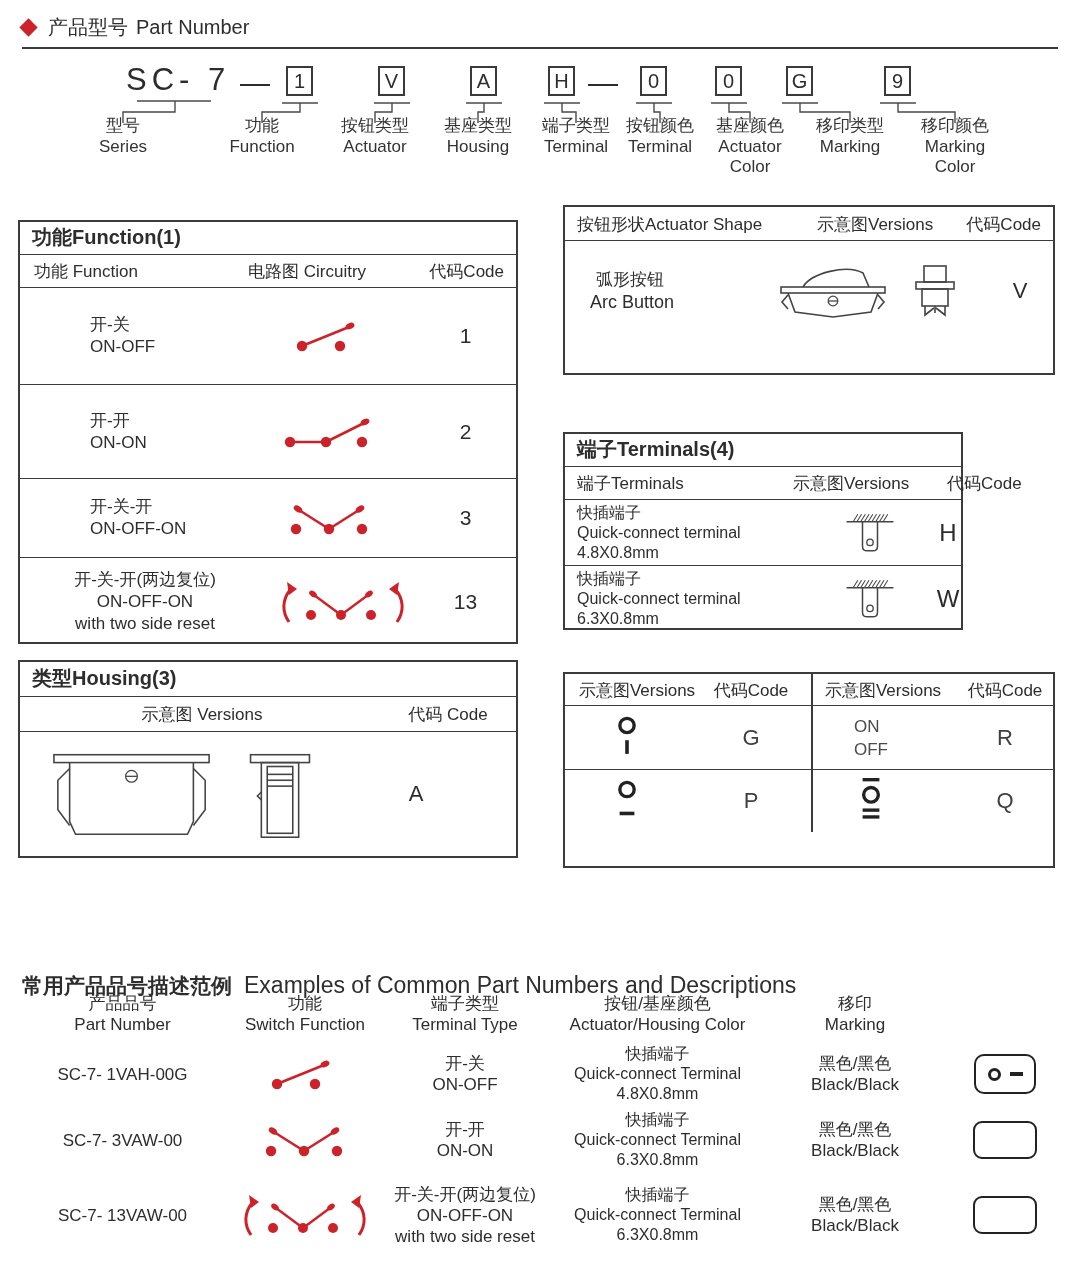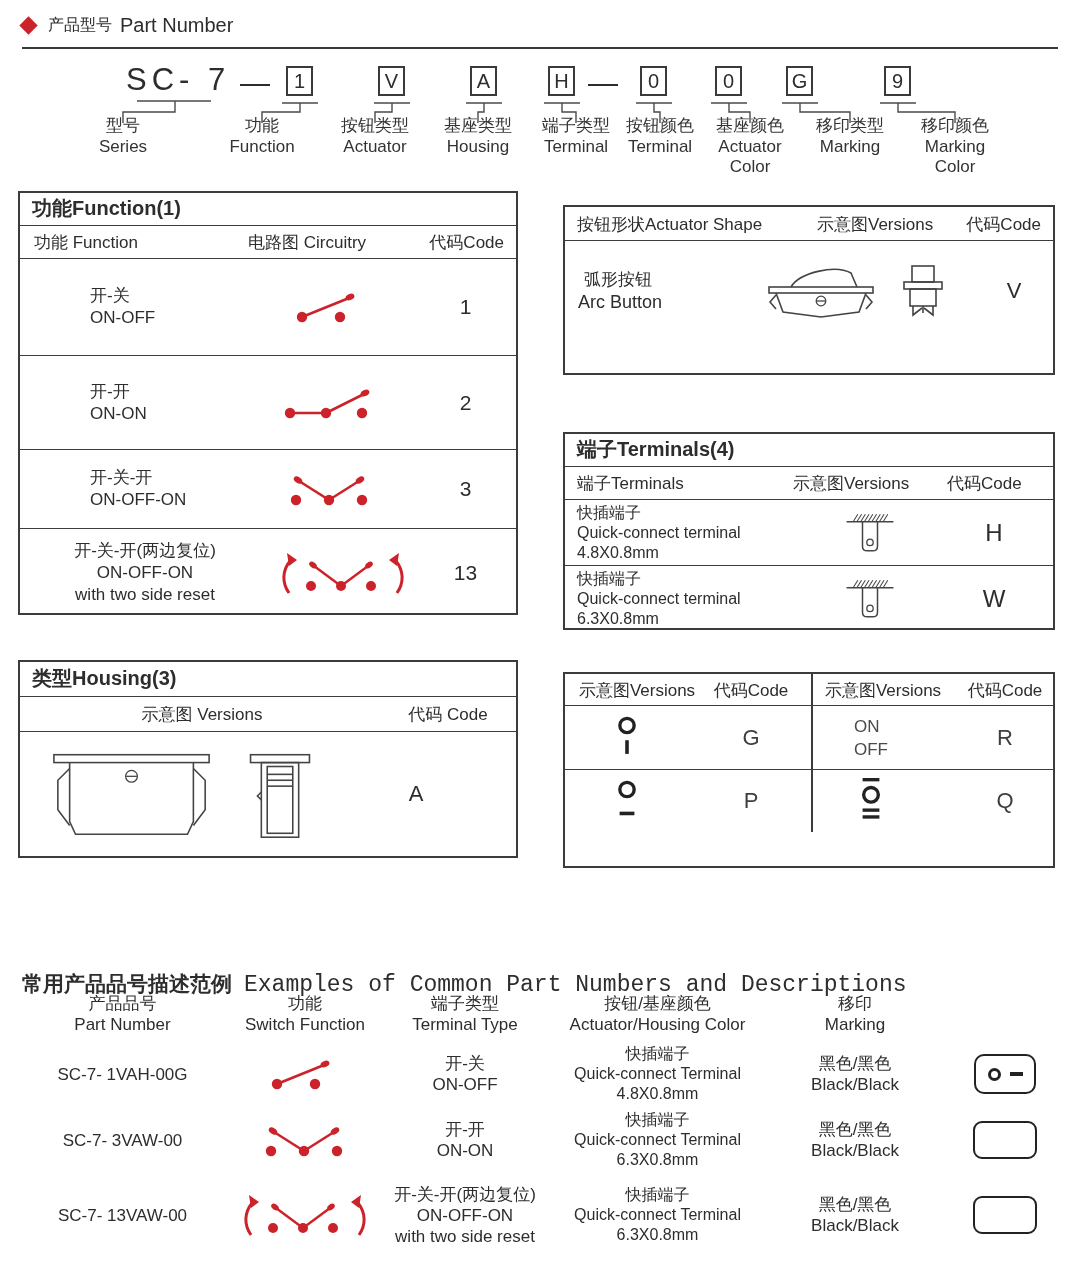--- a/index.html
+++ b/index.html
@@ -4,21 +4,21 @@
 <style>
   * { margin:0; padding:0; box-sizing:border-box; }
   body {
     width:1080px; height:1282px; position:relative; background:#ffffff;
     font-family:"Liberation Sans","DejaVu Sans",sans-serif; color:#2d2d2d;
   }
 
   
   .hdr { position:absolute; left:22px; top:14px; display:flex; align-items:center; }
   .diamond { width:13px; height:13px; background:#cc2229; transform:rotate(45deg); margin-right:13px; }
-  .hdr-zh { font-size:16px; }
+  .hdr-zh { font-size:20px; }
   .hdr-en { font-size:20px; margin-left:8px; }
   .hdr-rule { position:absolute; left:22px; top:47px; width:1036px; border-top:2px solid #3a3a3a; }
 
   
   .pn-series { position:absolute; left:126px; top:62px; font-size:31px; letter-spacing:5px; }
   .pn-dash   { position:absolute; top:66px; font-size:30px; }
   .pn-box {
     position:absolute; top:66px; width:27px; height:30px; border:2px solid #3a3a3a;
     font-size:20px; text-align:center; line-height:27px;
   }
@@ -44,21 +44,21 @@
 
   
   .frow { display:flex; align-items:center; border-bottom:1.5px solid #3c3c3c; }
   .frow:last-child { border-bottom:none; }
   .fcell-name { width:225px; padding-left:70px; }
   .fcell-name.center { padding-left:0; width:250px; text-align:center; }
   .fcell-sym { width:170px; display:flex; justify-content:center; align-items:center; }
   .fcell-code { flex:1; text-align:center; font-size:21px; }
 
   
-  .arow { display:flex; align-items:center; }
+  .arow { display:flex; align-items:center;padding-left:12px; }
   .acell-name { width:170px; padding-left:13px; }
   .acell-name .en { font-size:18px; }
   .acell-sym { width:240px; display:flex; justify-content:center; align-items:flex-end; gap:16px; }
   .acell-code { flex:1; text-align:center; font-size:22px; }
 
   
   .trow { display:flex; align-items:center; border-bottom:1.5px solid #3c3c3c; }
   .trow:last-child { border-bottom:none; }
   .tcell-name { width:240px; padding-left:12px; }
   .tcell-sym { width:130px; display:flex; justify-content:center; }
@@ -71,21 +71,21 @@
   
   .mwrap { position:relative; }
   .mdivider { position:absolute; left:246px; top:0; bottom:0; width:1.5px; background:#3c3c3c; }
   .mrow { position:relative; border-bottom:1.5px solid #3c3c3c; }
   .mrow:last-child { border-bottom:none; }
   .mcell { position:absolute; top:50%; transform:translate(-50%,-50%); text-align:center; }
   .mcode { font-size:22px; color:#3f3f3f; }
   .onoff { font-size:17px; line-height:23px; color:#4a4a4a; }
 
   
-  .ex-title { position:absolute; left:22px; top:936px; display:flex; align-items:baseline;font-family:Liberation Mono, monospace; }
+  .ex-title { position:absolute; left:22px; top:936px; display:flex; align-items:baseline; }
   .ex-title .t-zh { font-size:21px; font-weight:700; }
   .ex-title .t-en { font-size:23px; margin-left:12px;margin-top:36px; }
   .ex-grid { position:absolute; left:10px; top:985px; width:1060px; }
   .exrow { display:grid; grid-template-columns:225px 140px 180px 205px 190px 110px; }
   .excell {
     display:flex; flex-direction:column; justify-content:center; align-items:center;
     text-align:center; font-size:17px; line-height:21px;
   }
   .excell .sm { font-size:16px; line-height:20px; }
   .part-no { font-size:17px; }
@@ -281,21 +281,21 @@
     <div class="pn-label" style="left:850px">
       <div>移印类型</div>
       <div>Marking</div>
     </div>
     <div class="pn-label" style="left:955px">
       <div>移印颜色</div>
       <div>Marking Color</div>
     </div>
   </div>
 
-  <div class="tbl" style="left:18px;top:191px;width:500px;height:424px">
+  <div class="tbl" style="left:18px;top:220px;width:500px;height:424px">
     <div class="tbl-title">功能Function(1)</div>
     <div class="thead" style="height:33px">
       <span style="left:14px">功能 Function</span>
       <span style="left:228px">电路图 Circuitry</span>
       <span style="right:12px">代码Code</span>
     </div>
     <div class="frow" style="height:97px">
       <div class="fcell-name">
         <div class="zh">开-关</div>
         <div class="en">ON-OFF</div>
@@ -362,21 +362,21 @@
             <use href="#d-rocker-side" xlink:href="#d-rocker-side"></use>
           </svg>
         <svg width="52" height="58" viewBox="0 0 52 58">
             <use href="#d-rocker-front" xlink:href="#d-rocker-front"></use>
           </svg>
       </div>
       <div class="acell-code">V</div>
     </div>
   </div>
 
-  <div class="tbl" style="left:563px;top:432px;width:492px;height:198px">
+  <div class="tbl" style="left:563px;top:432px;width:400px;height:198px">
     <div class="tbl-title">端子Terminals(4)</div>
     <div class="thead" style="height:33px">
       <span style="left:12px">端子Terminals</span>
       <span style="left:228px">示意图Versions</span>
       <span style="left:382px">代码Code</span>
     </div>
     <div class="trow" style="height:66px">
       <div class="tcell-name">
         <div class="sm">快插端子</div>
         <div class="sm">Quick-connect terminal</div>

